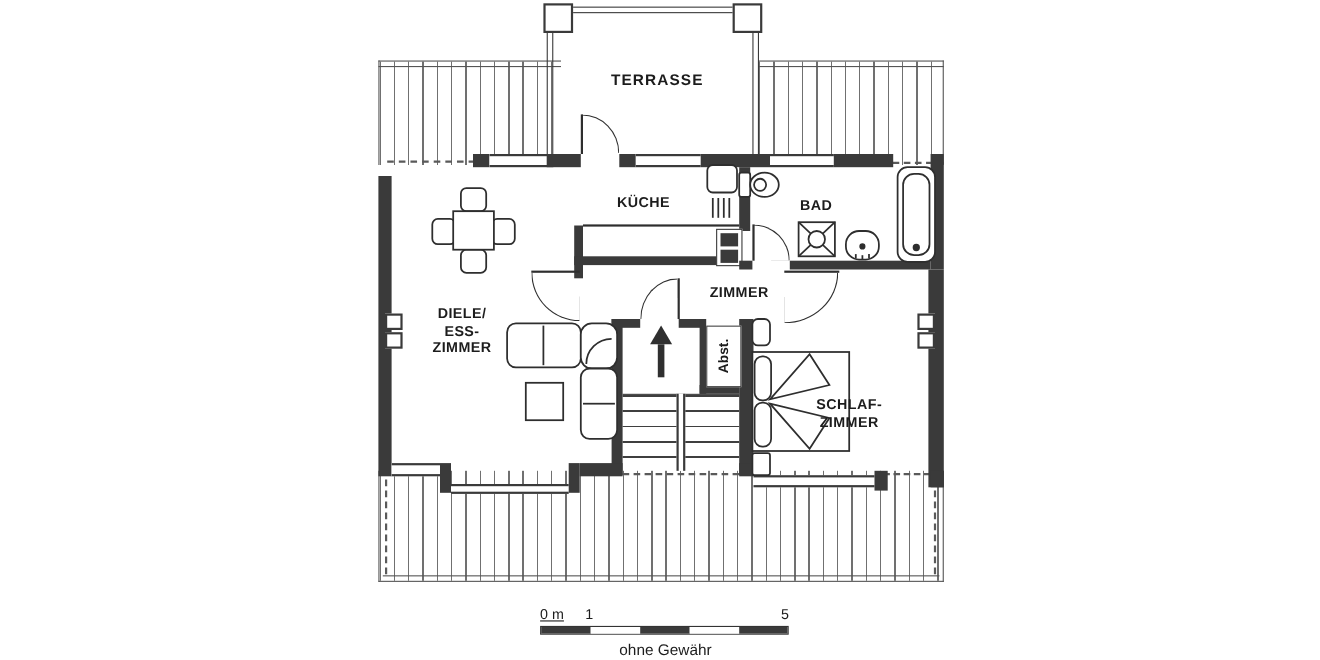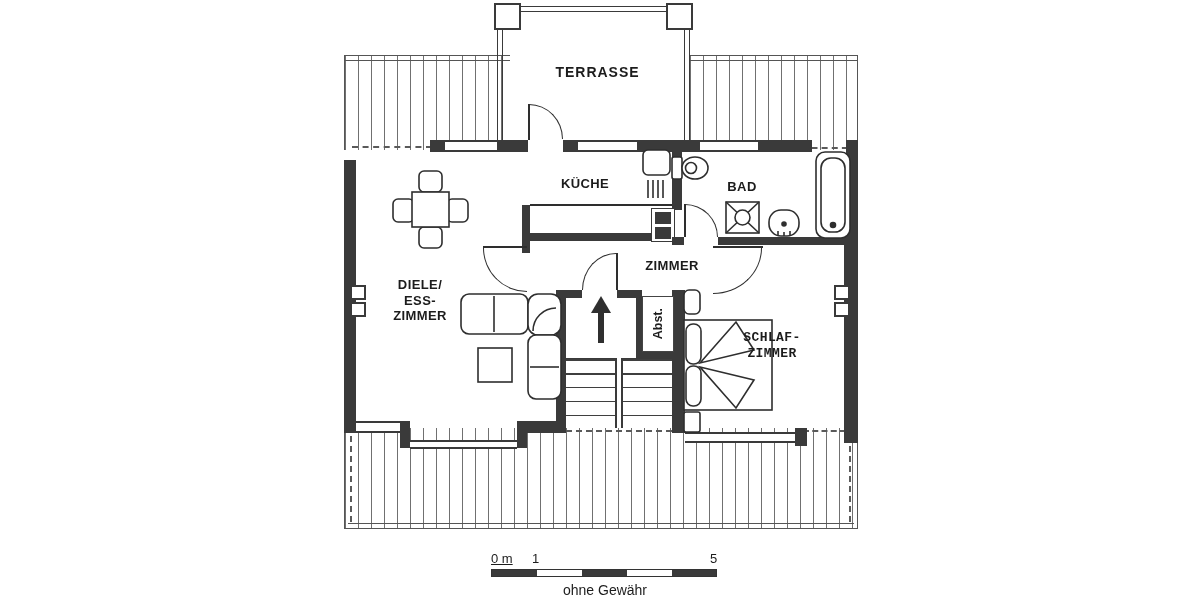--- a/index.html
+++ b/index.html
@@ -192,21 +192,21 @@
 
   <div class="lbl" style="left:540px;top:64px;width:115px;font-size:14px;letter-spacing:1px;">TERRASSE</div>
   <div class="lbl" style="left:545px;top:176px;width:80px;">KÜCHE</div>
   <div class="lbl" style="left:717px;top:179px;width:50px;">BAD</div>
   <div class="lbl" style="left:644px;top:258px;width:56px;">ZIMMER</div>
   <div class="lbl" style="left:370px;top:277px;width:100px;line-height:15.5px;">
     <div>DIELE/</div>
     <div>ESS-</div>
     <div>ZIMMER</div>
   </div>
-  <div class="lbl" style="left:722px;top:330px;width:100px;line-height:15.5px;font-family:Liberation Mono, monospace;">
+  <div class="lbl" style="left:722px;top:360px;width:100px;line-height:15.5px;">
     <div>SCHLAF-</div>
     <div>ZIMMER</div>
   </div>
 
   <div class="abs" style="left:491px;top:551px;font-size:13px;text-decoration:underline;">0 m</div>
   <div class="abs" style="left:532px;top:551px;font-size:13px;">1</div>
   <div class="abs" style="left:710px;top:551px;font-size:13px;">5</div>
   <div class="abs" style="left:491px;top:569px;width:226px;height:8px;border:1px solid #333;display:flex;">
     <div class="scaleseg" style="width:45px;background:#3a3a3a;"></div>
     <div class="scaleseg" style="width:45px;background:#fff;"></div>

